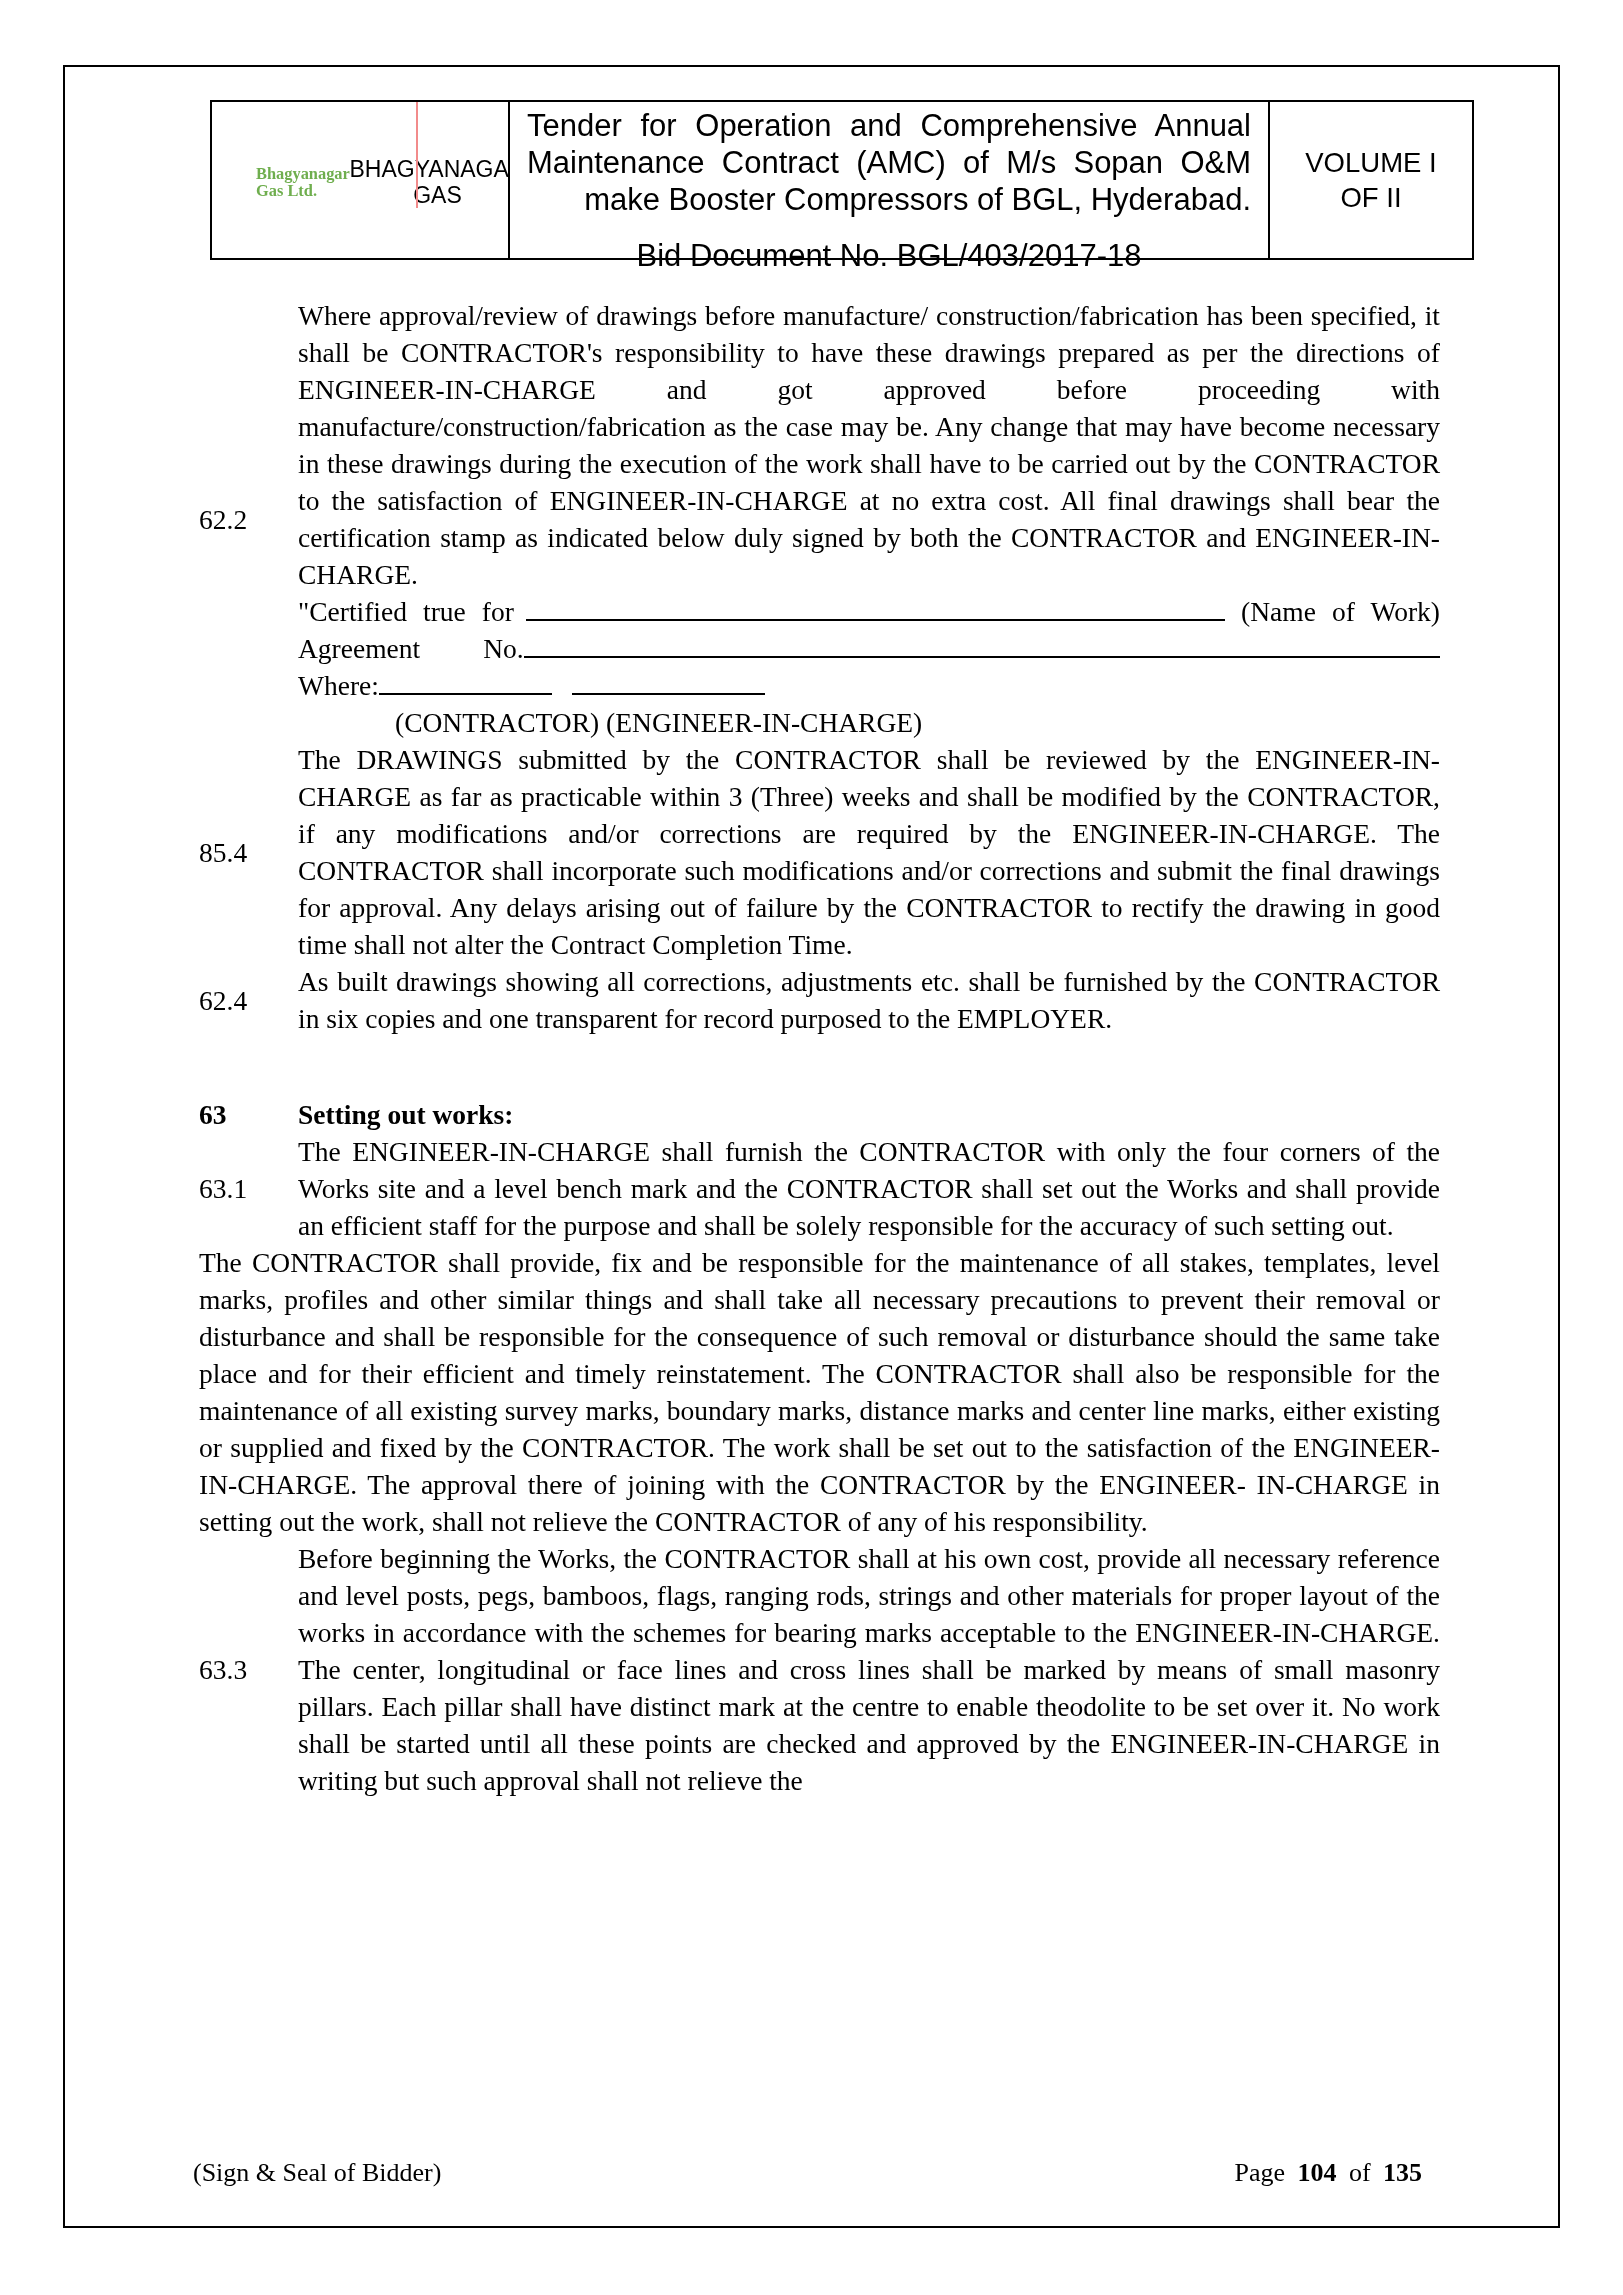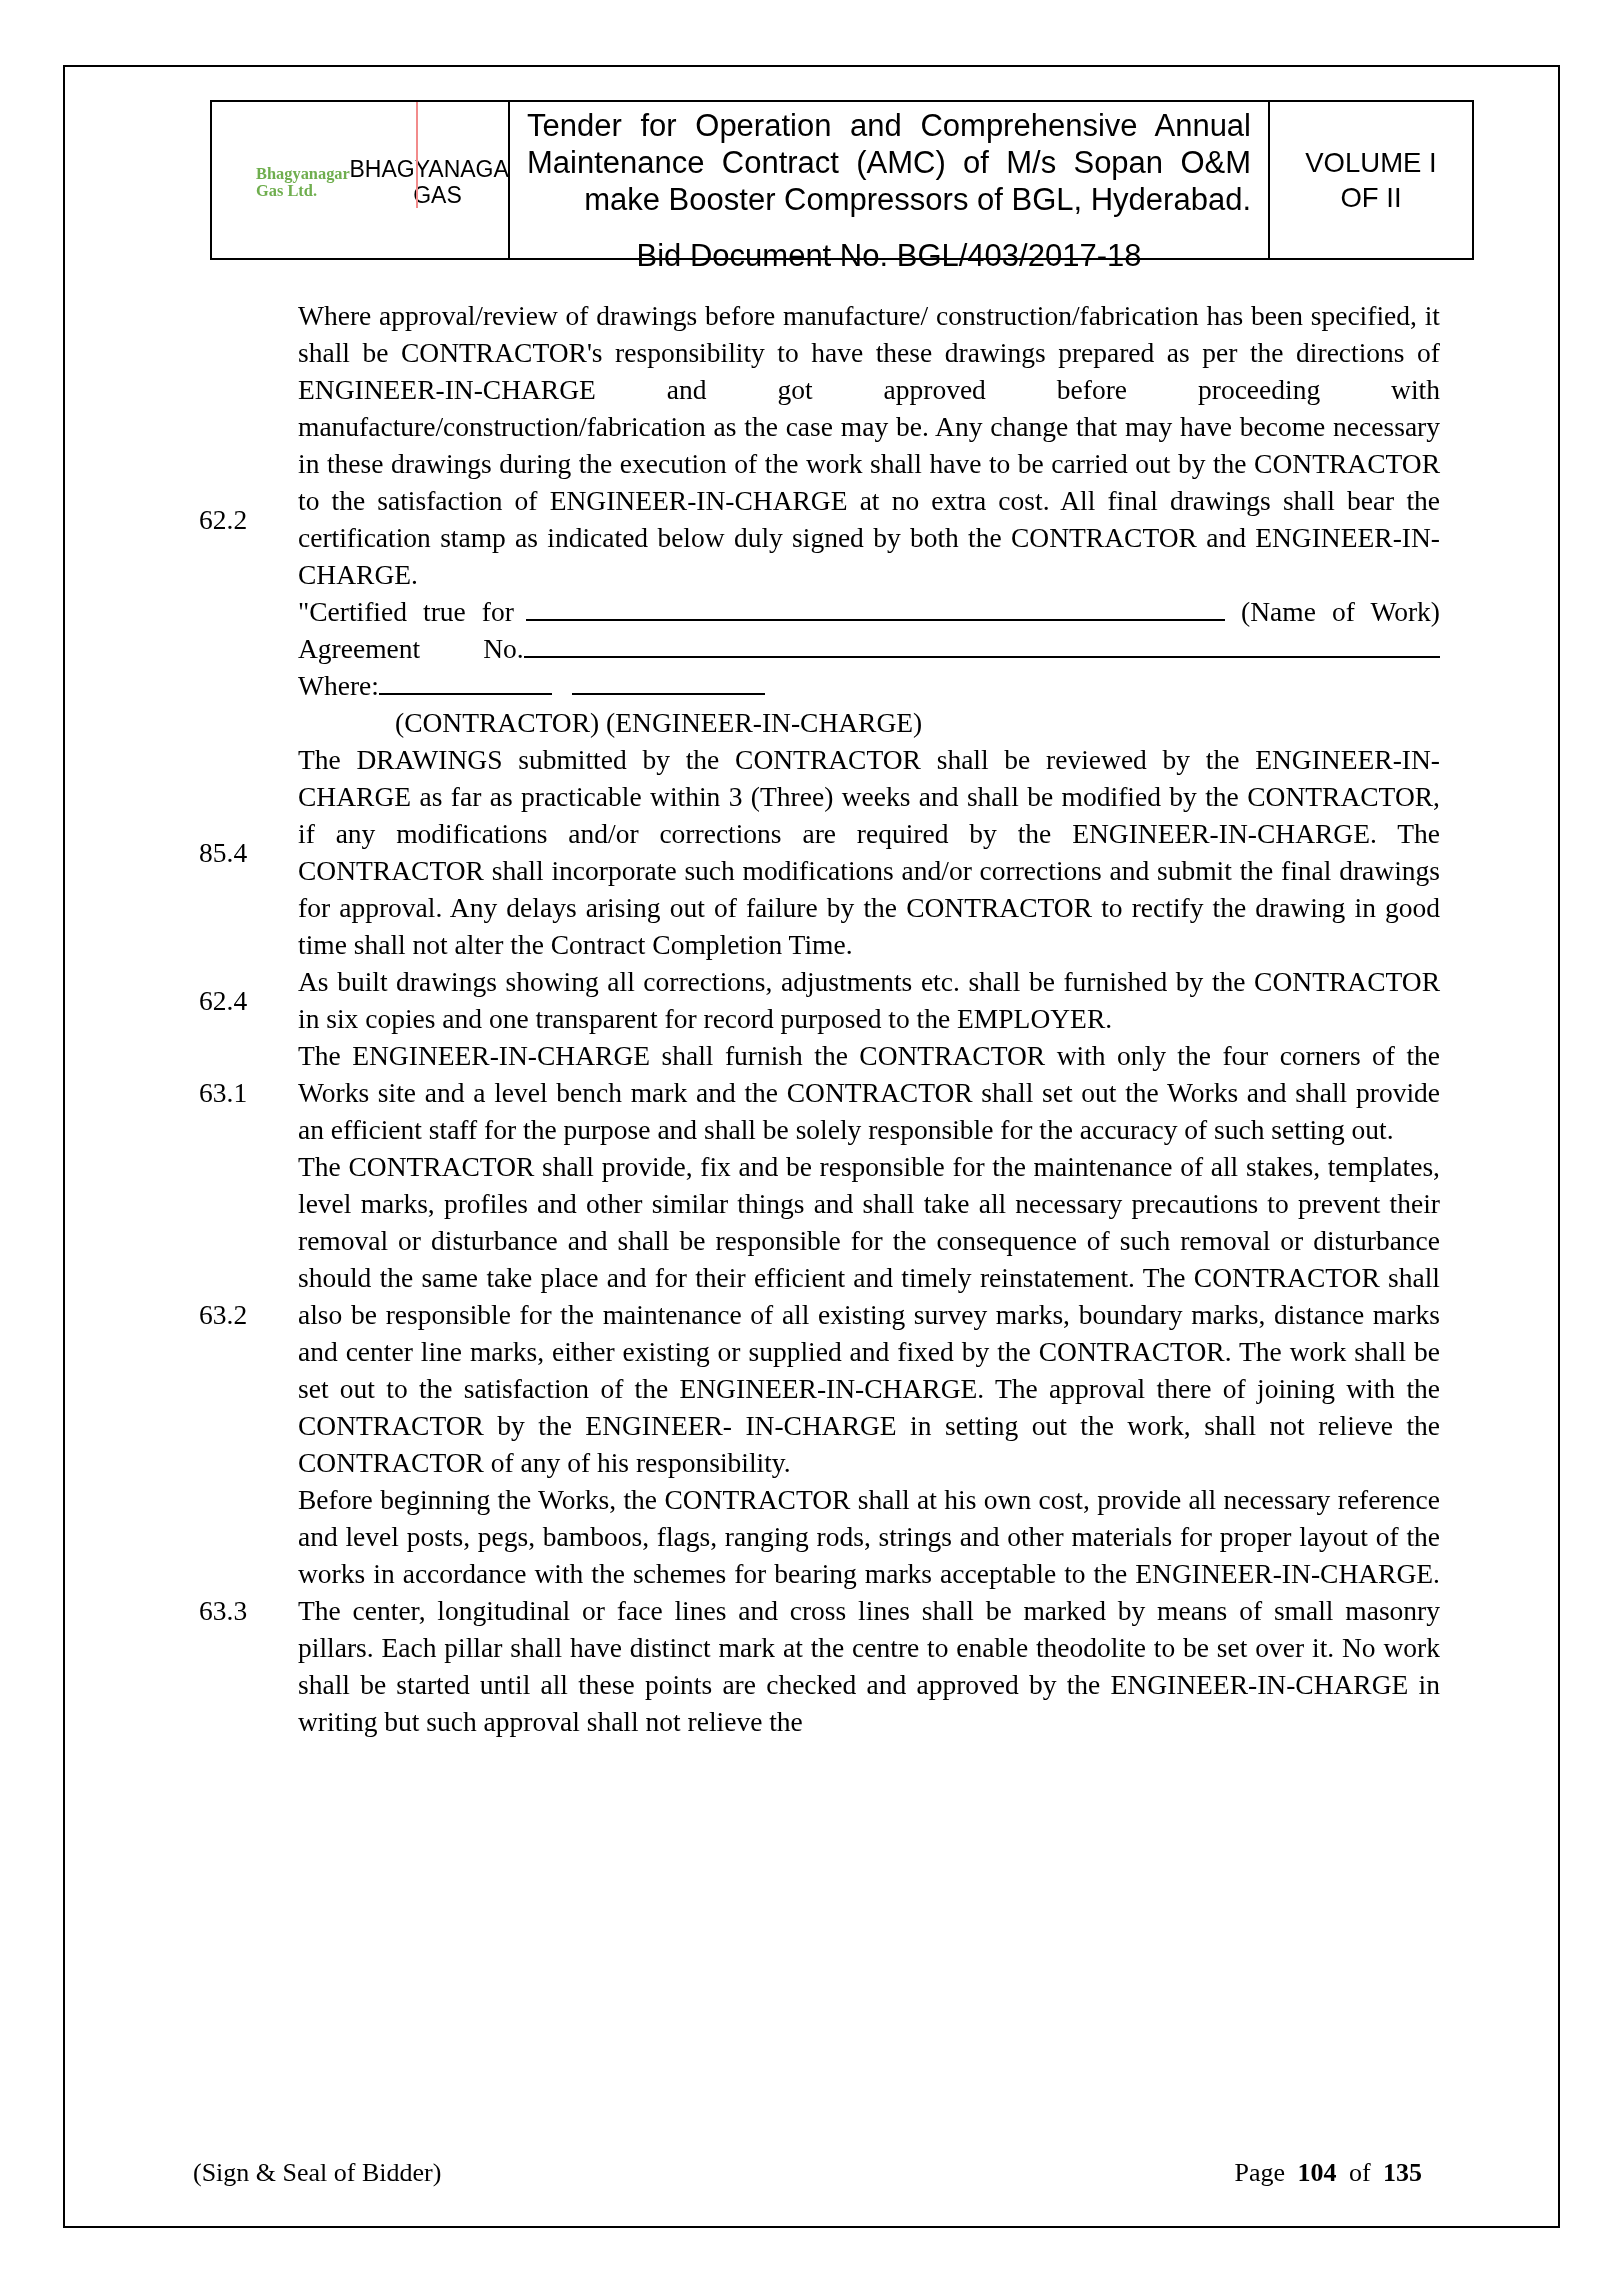--- a/index.html
+++ b/index.html
@@ -231,28 +231,31 @@
     <div class="clause">
       <div class="num">85.4</div>
       <div class="txt">The DRAWINGS submitted by the CONTRACTOR shall be reviewed by the ENGINEER-IN-CHARGE as far as practicable within 3 (Three) weeks and shall be modified by the CONTRACTOR, if any modifications and/or corrections are required by the ENGINEER-IN-CHARGE. The CONTRACTOR shall incorporate such modifications and/or corrections and submit the final drawings for approval. Any delays arising out of failure by the CONTRACTOR to rectify the drawing in good time shall not alter the Contract Completion Time.</div>
     </div>
 
     <div class="clause">
       <div class="num">62.4</div>
       <div class="txt">As built drawings showing all corrections, adjustments etc. shall be furnished by the CONTRACTOR in six copies and one transparent for record purposed to the EMPLOYER.</div>
     </div>
 
+    <div class="clause heading">
+      <div class="num">63</div>
+      <div class="txt">Setting out works:</div>
+    </div>
 
     <div class="clause">
       <div class="num">63.1</div>
       <div class="txt">The ENGINEER-IN-CHARGE shall furnish the CONTRACTOR with only the four corners of the Works site and a level bench mark and the CONTRACTOR shall set out the Works and shall provide an efficient staff for the purpose and shall be solely responsible for the accuracy of such setting out.</div>
     </div>
 
     <div class="clause">
-      <div class="num">63.2</div>
       <div class="txt">The CONTRACTOR shall provide, fix and be responsible for the maintenance of all stakes, templates, level marks, profiles and other similar things and shall take all necessary precautions to prevent their removal or disturbance and shall be responsible for the consequence of such removal or disturbance should the same take place and for their efficient and timely reinstatement. The CONTRACTOR shall also be responsible for the maintenance of all existing survey marks, boundary marks, distance marks and center line marks, either existing or supplied and fixed by the CONTRACTOR. The work shall be set out to the satisfaction of the ENGINEER-IN-CHARGE. The approval there of joining with the CONTRACTOR by the ENGINEER- IN-CHARGE in setting out the work, shall not relieve the CONTRACTOR of any of his responsibility.</div>
     </div>
 
     <div class="clause">
       <div class="num">63.3</div>
       <div class="txt"> Before beginning the Works, the CONTRACTOR shall at his own cost, provide all necessary reference and level posts, pegs, bamboos, flags, ranging rods, strings and other materials for proper layout of the works in accordance with the schemes for bearing marks acceptable to the ENGINEER-IN-CHARGE. The center, longitudinal or face lines and cross lines shall be marked by means of small masonry pillars. Each pillar shall have distinct mark at the centre to enable theodolite to be set over it. No work shall be started until all these points are checked and approved by the ENGINEER-IN-CHARGE in writing but such approval shall not relieve the</div>
     </div>
   </div>
 
   <div class="footer">

